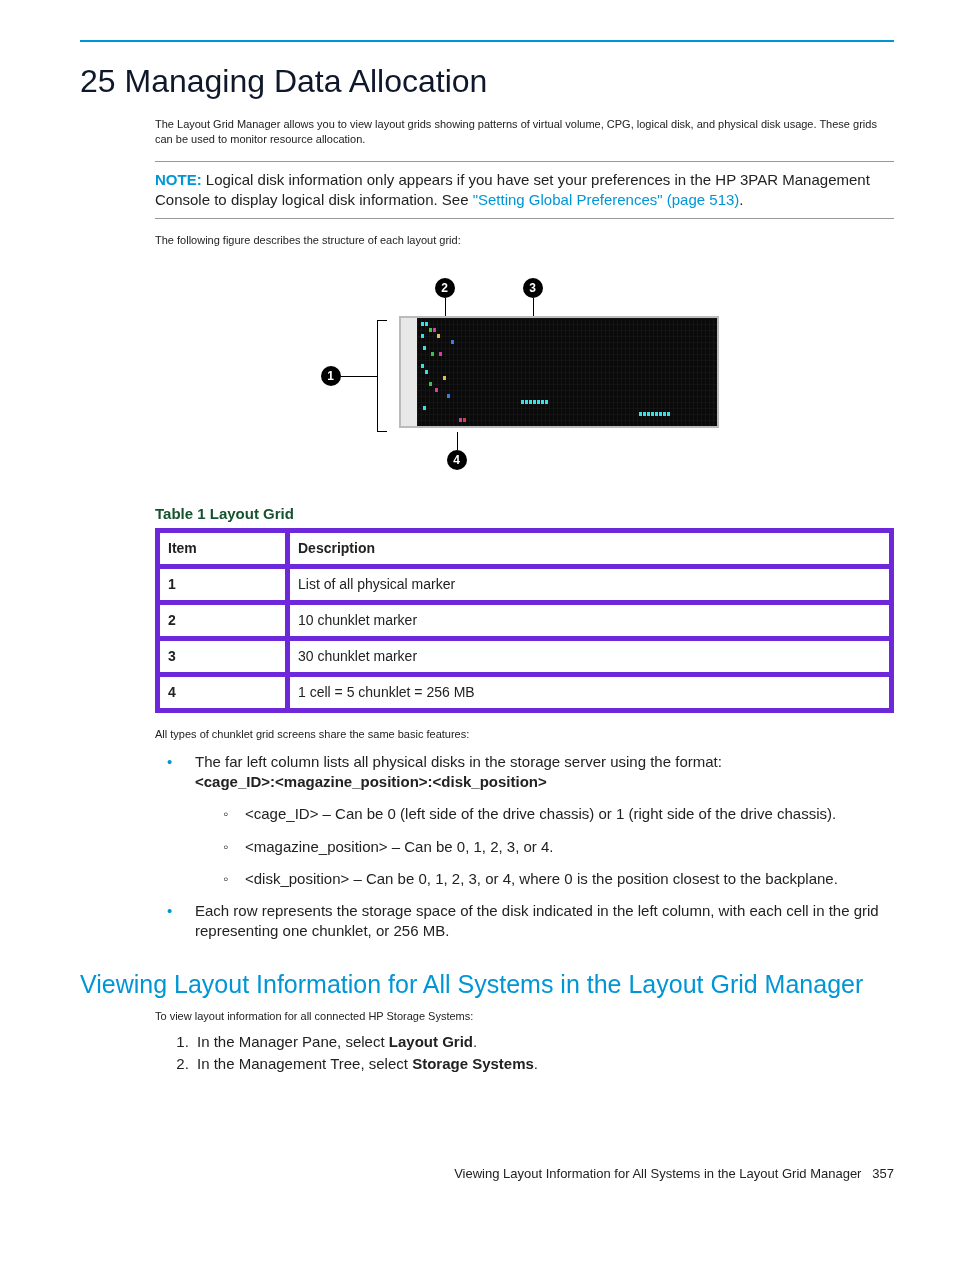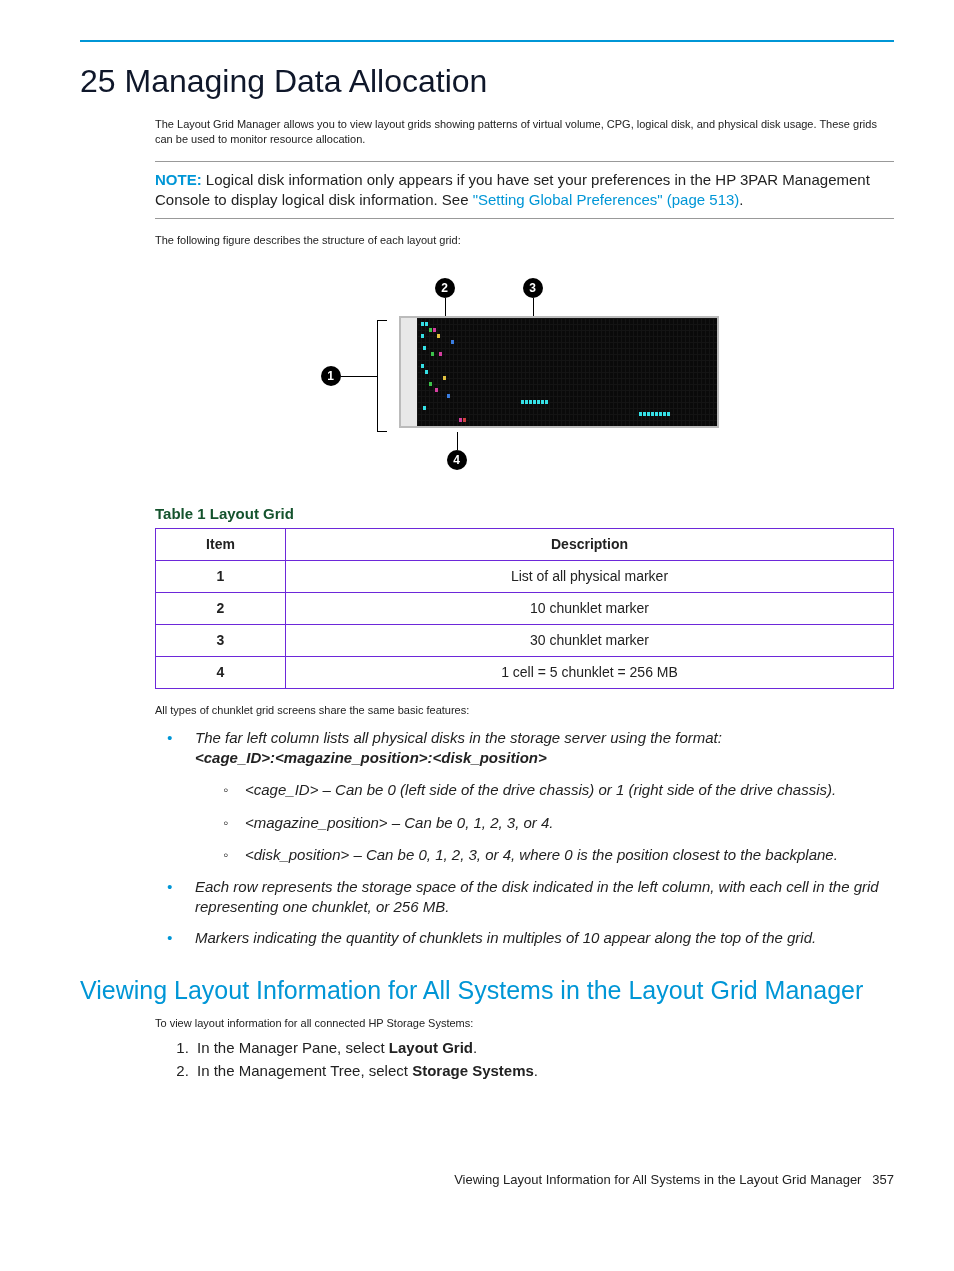--- a/index.html
+++ b/index.html
@@ -87,30 +87,30 @@
     font-weight: bold;
     margin: 18px 0 4px 0;
     font-size: 15px;
   }
   table.grid-table {
     border-collapse: collapse;
     width: 100%;
     font-size: 14px;
   }
   table.grid-table th, table.grid-table td {
-    border: 1px solid #6d28d9;
+    border: 5px solid #6d28d9;
     padding: 6px 8px;
-    text-align: center;
+    text-align: left;
     vertical-align: top;
     margin-top: 20px;
   }
   table.grid-table th { font-weight: bold; background: #fff; }
   .col-item { width: 130px; font-weight: bold; }
   ul.bulleted { list-style: none; padding-left: 0; margin: 10px 0; }
-  ul.bulleted > li { position: relative; padding-left: 40px; margin: 10px 0; font-size:15px;font-style:italic; }
+  ul.bulleted > li { position: relative; padding-left: 40px; margin: 10px 0; font-size:15px; }
   ul.bulleted > li::before {
     content: "•"; color: #0096d6; position: absolute; left: 12px; top: 0;
   }
   ul.sub { list-style: none; padding-left: 0; margin: 8px 0 8px 18px; }
   ul.sub > li { position: relative; padding-left: 32px; margin: 12px 0; font-size:15px; }
   ul.sub > li::before {
     content: "◦"; position: absolute; left: 10px; top: 0; color:#333;
   }
   .bold { font-weight: bold; }
   h2.section {
@@ -244,21 +244,20 @@
       <li>
         <span>The far left column lists all physical disks in the storage server using the format: </span><br>
         <span class="bold">&lt;cage_ID&gt;:&lt;magazine_position&gt;:&lt;disk_position&gt;</span>
         <ul class="sub">
           <li>&lt;cage_ID&gt; – Can be 0 (left side of the drive chassis) or 1 (right side of the drive chassis).</li>
           <li>&lt;magazine_position&gt; – Can be 0, 1, 2, 3, or 4.</li>
           <li>&lt;disk_position&gt; – Can be 0, 1, 2, 3, or 4, where 0 is the position closest to the backplane.</li>
         </ul>
       </li>
       <li>Each row represents the storage space of the disk indicated in the left column, with each cell in the grid representing one chunklet, or 256 MB.</li>
-      <li>Markers indicating the quantity of chunklets in multiples of 10 appear along the top of the grid.</li>
     </ul>
   </div>
 
   <h2 class="section">Viewing Layout Information for All Systems in the Layout Grid Manager</h2>
 
   <div class="body-indent">
     <p>To view layout information for all connected HP Storage Systems:</p>
     <ol class="steps">
       <li>
         <span>In the Manager Pane, select </span><span class="bold">Layout Grid</span><span>.</span>

